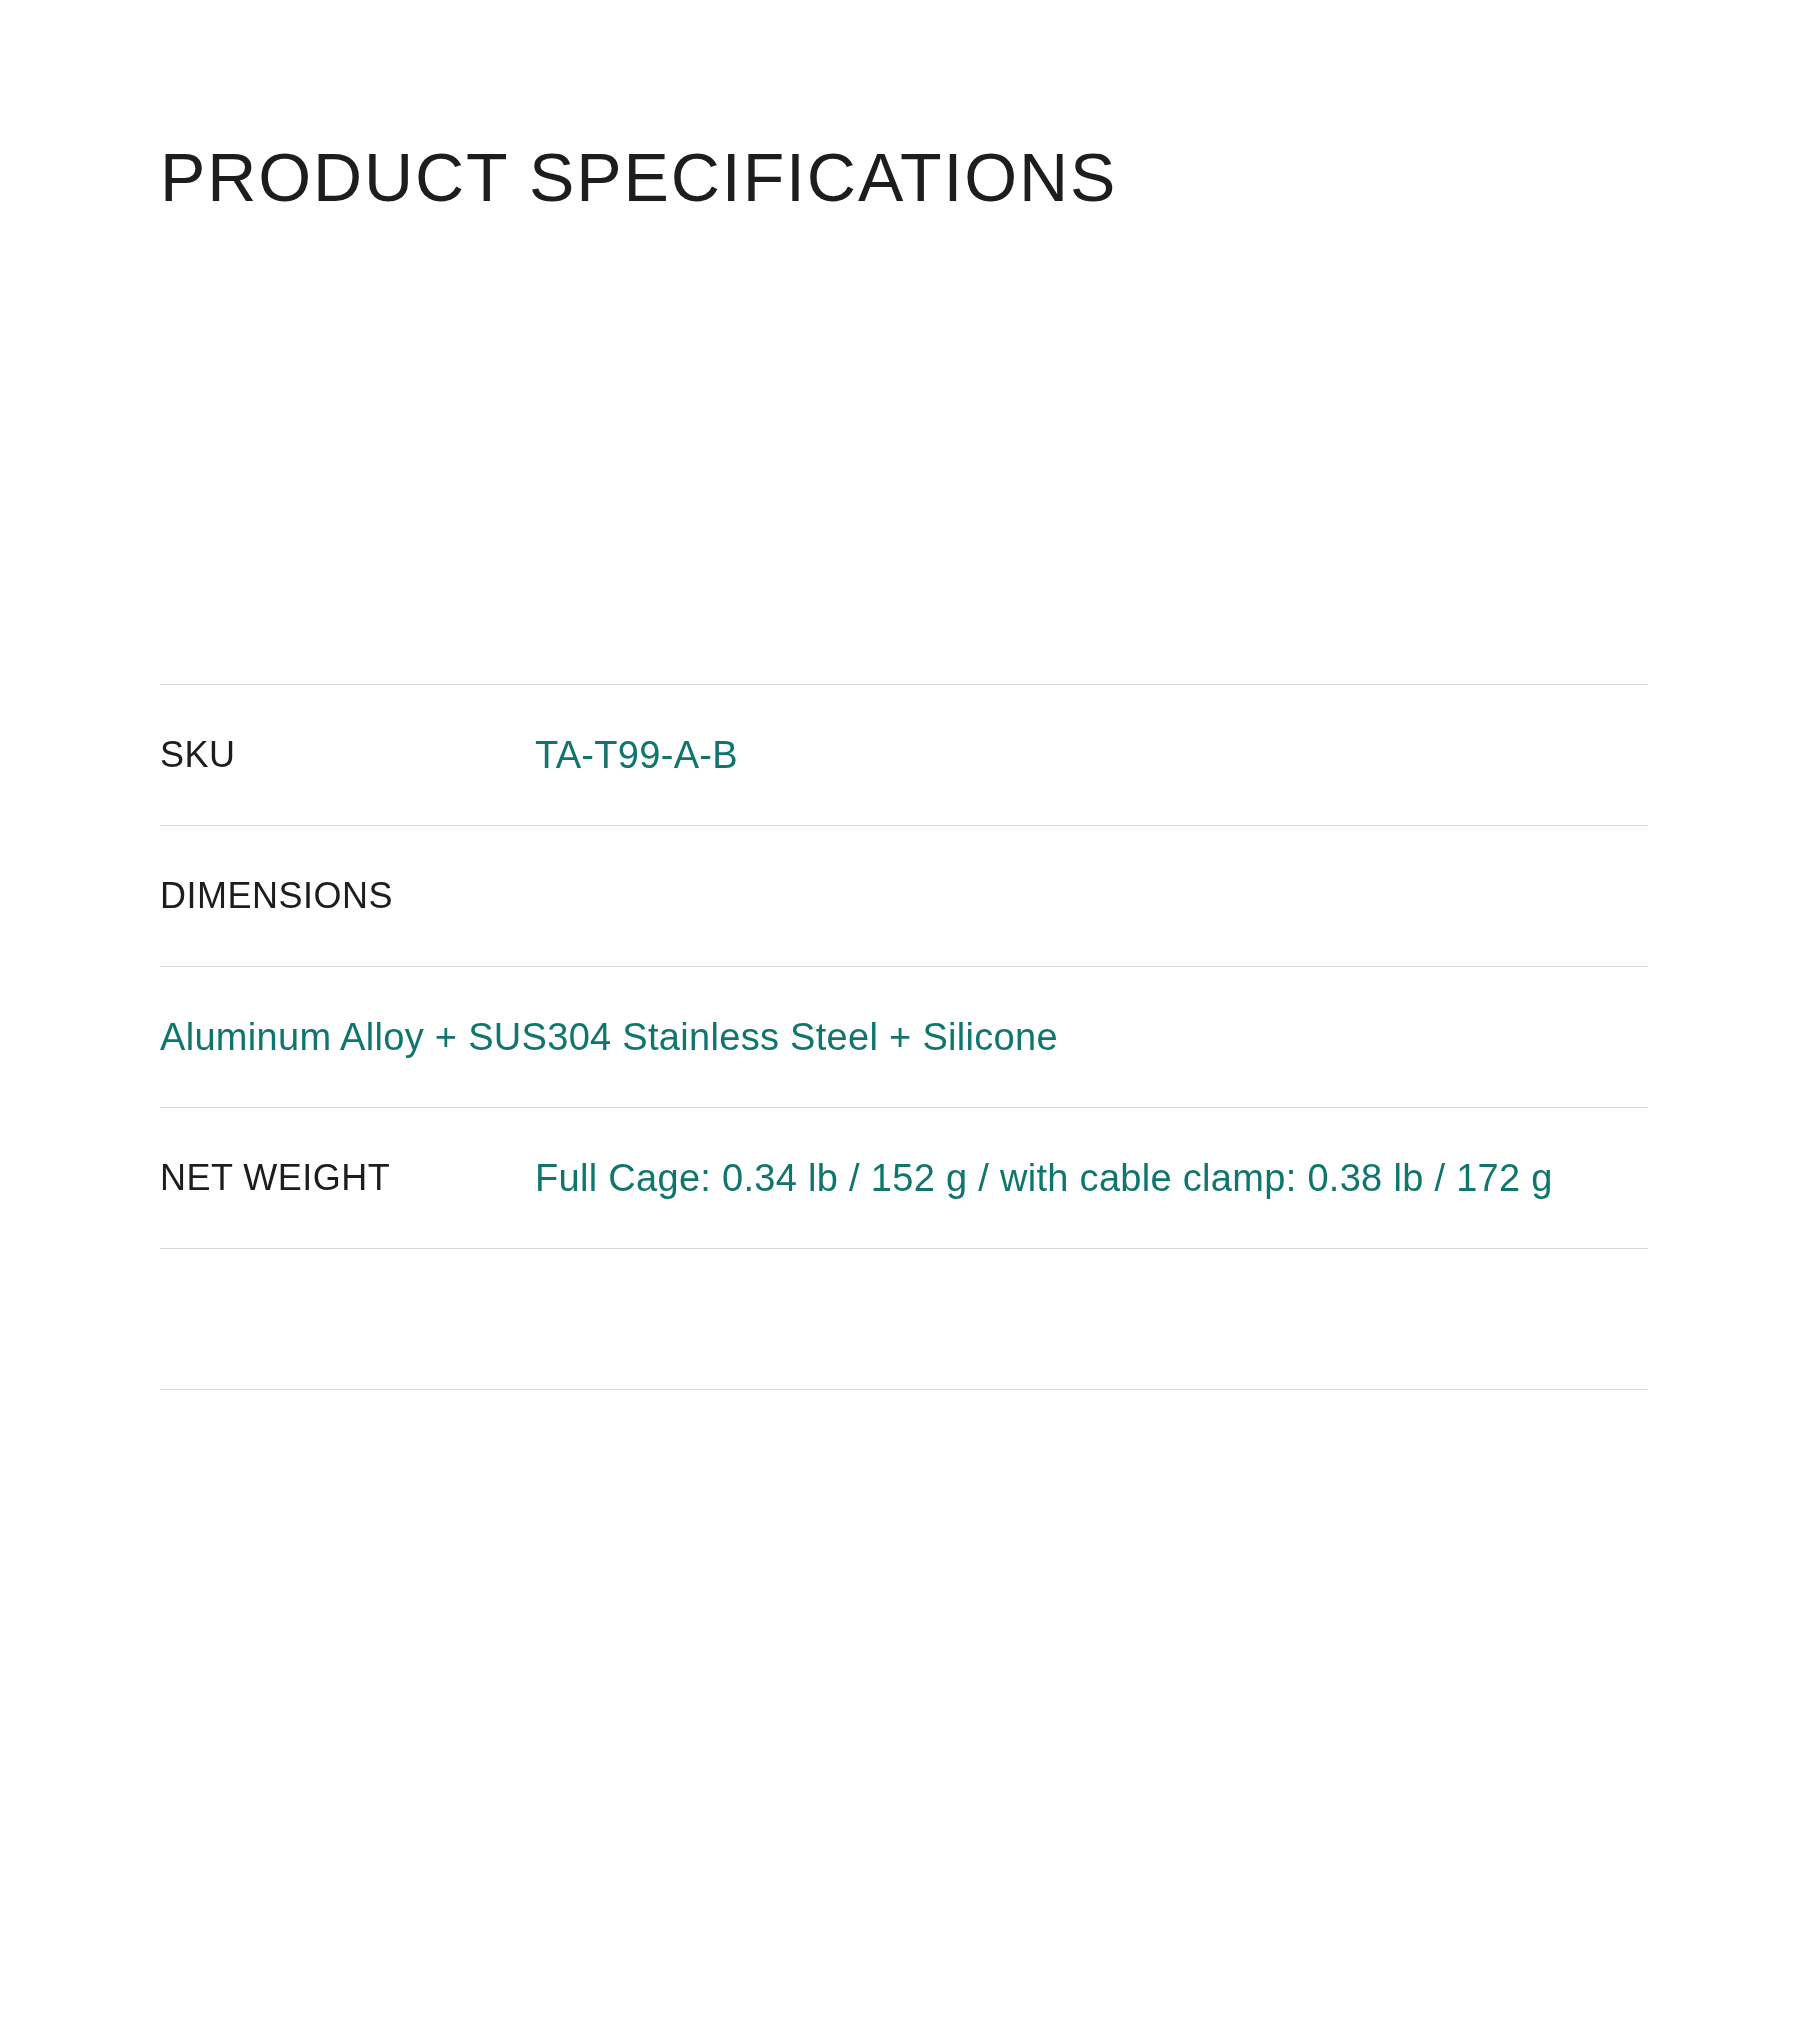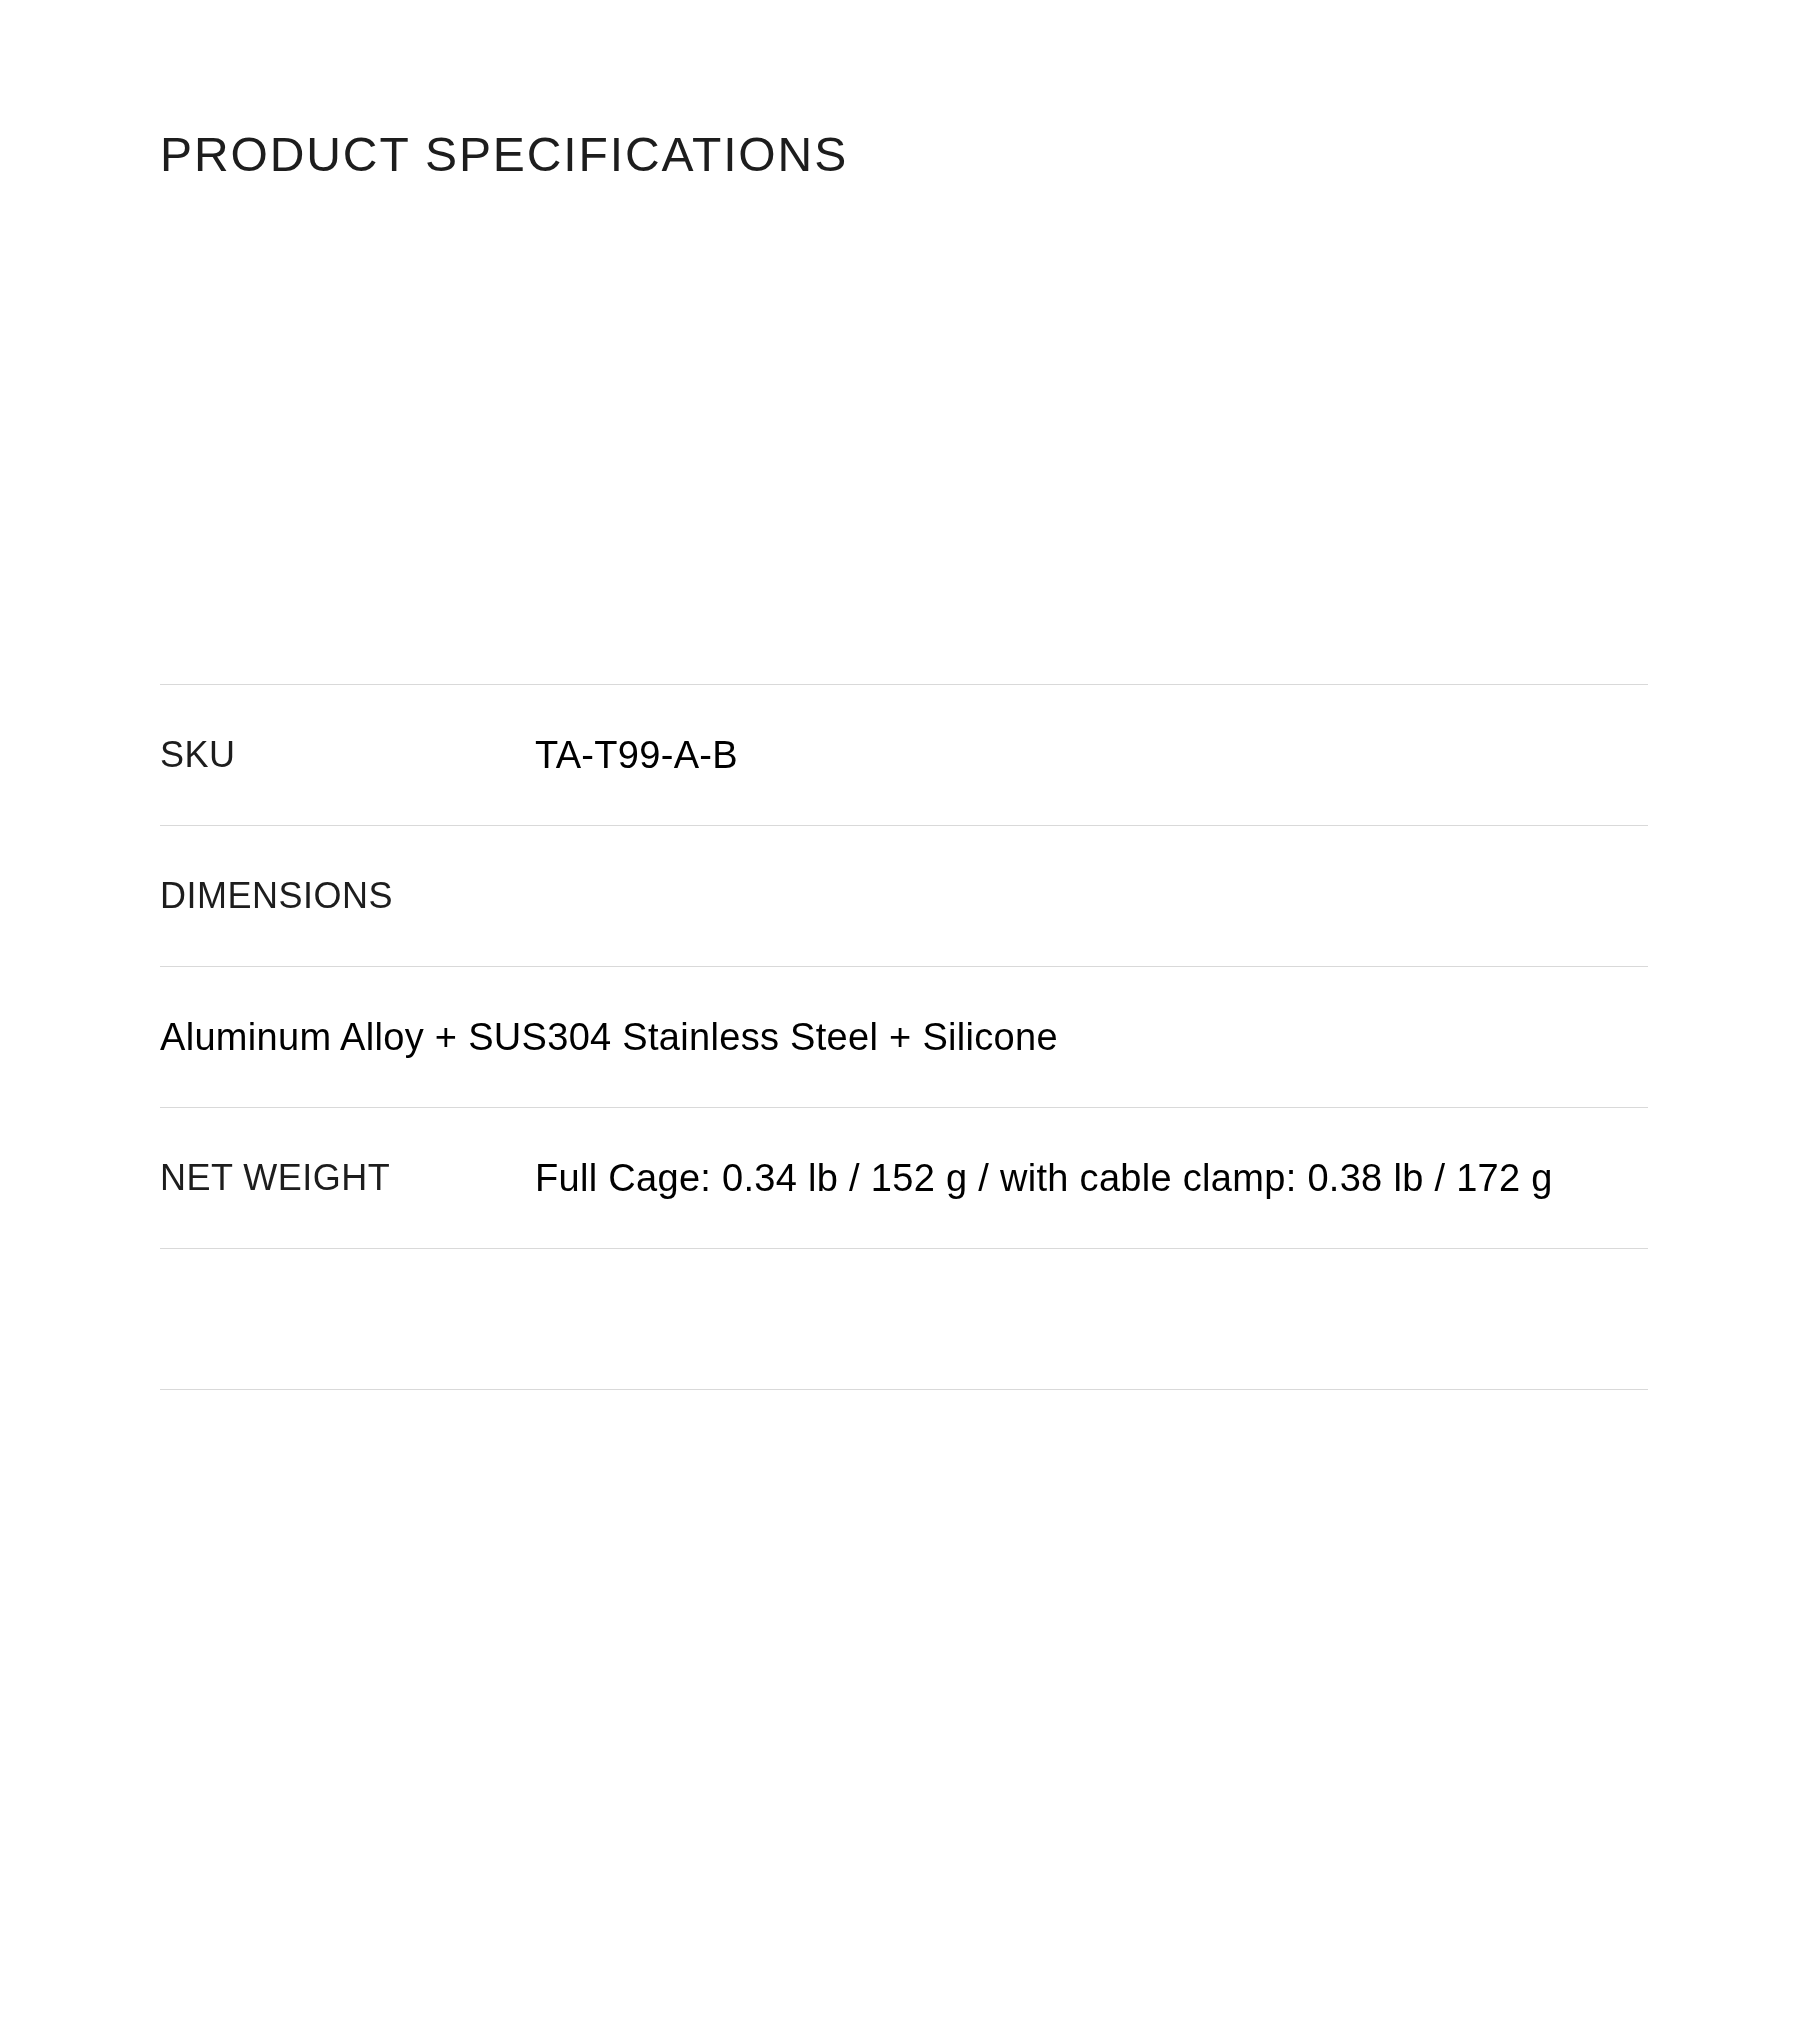--- a/index.html
+++ b/index.html
@@ -17,23 +17,23 @@
   }
   .page {
     position: absolute;
     left: 160px;
     top: 0;
     width: 1488px;
   }
   .page-title {
     position: absolute;
     left: 0;
-    top: 131px;
+    top: 143px;
     margin: 0;
-    font-size: 48px;
+    font-size: 68px;
     font-weight: 500;
     letter-spacing: 1.9px;
     line-height: 1;
     color: #1d1d1d;
     white-space: nowrap;
   }
   .spec-table {
     position: absolute;
     left: 0;
     top: 684px;
@@ -54,21 +54,21 @@
     letter-spacing: 0.5px;
     color: #1d1d1d;
     text-transform: none;
     white-space: nowrap;
   }
   .spec-value {
     flex: 1 1 auto;
     font-size: 38px;
     font-weight: 400;
     letter-spacing: 0.3px;
-    color: #000000;
+    color: #0f766e;
     white-space: nowrap;
   }
 </style>
 </head>
 <body>
 
 <main class="page">
 
   <h1 class="page-title">PRODUCT SPECIFICATIONS</h1>
 

